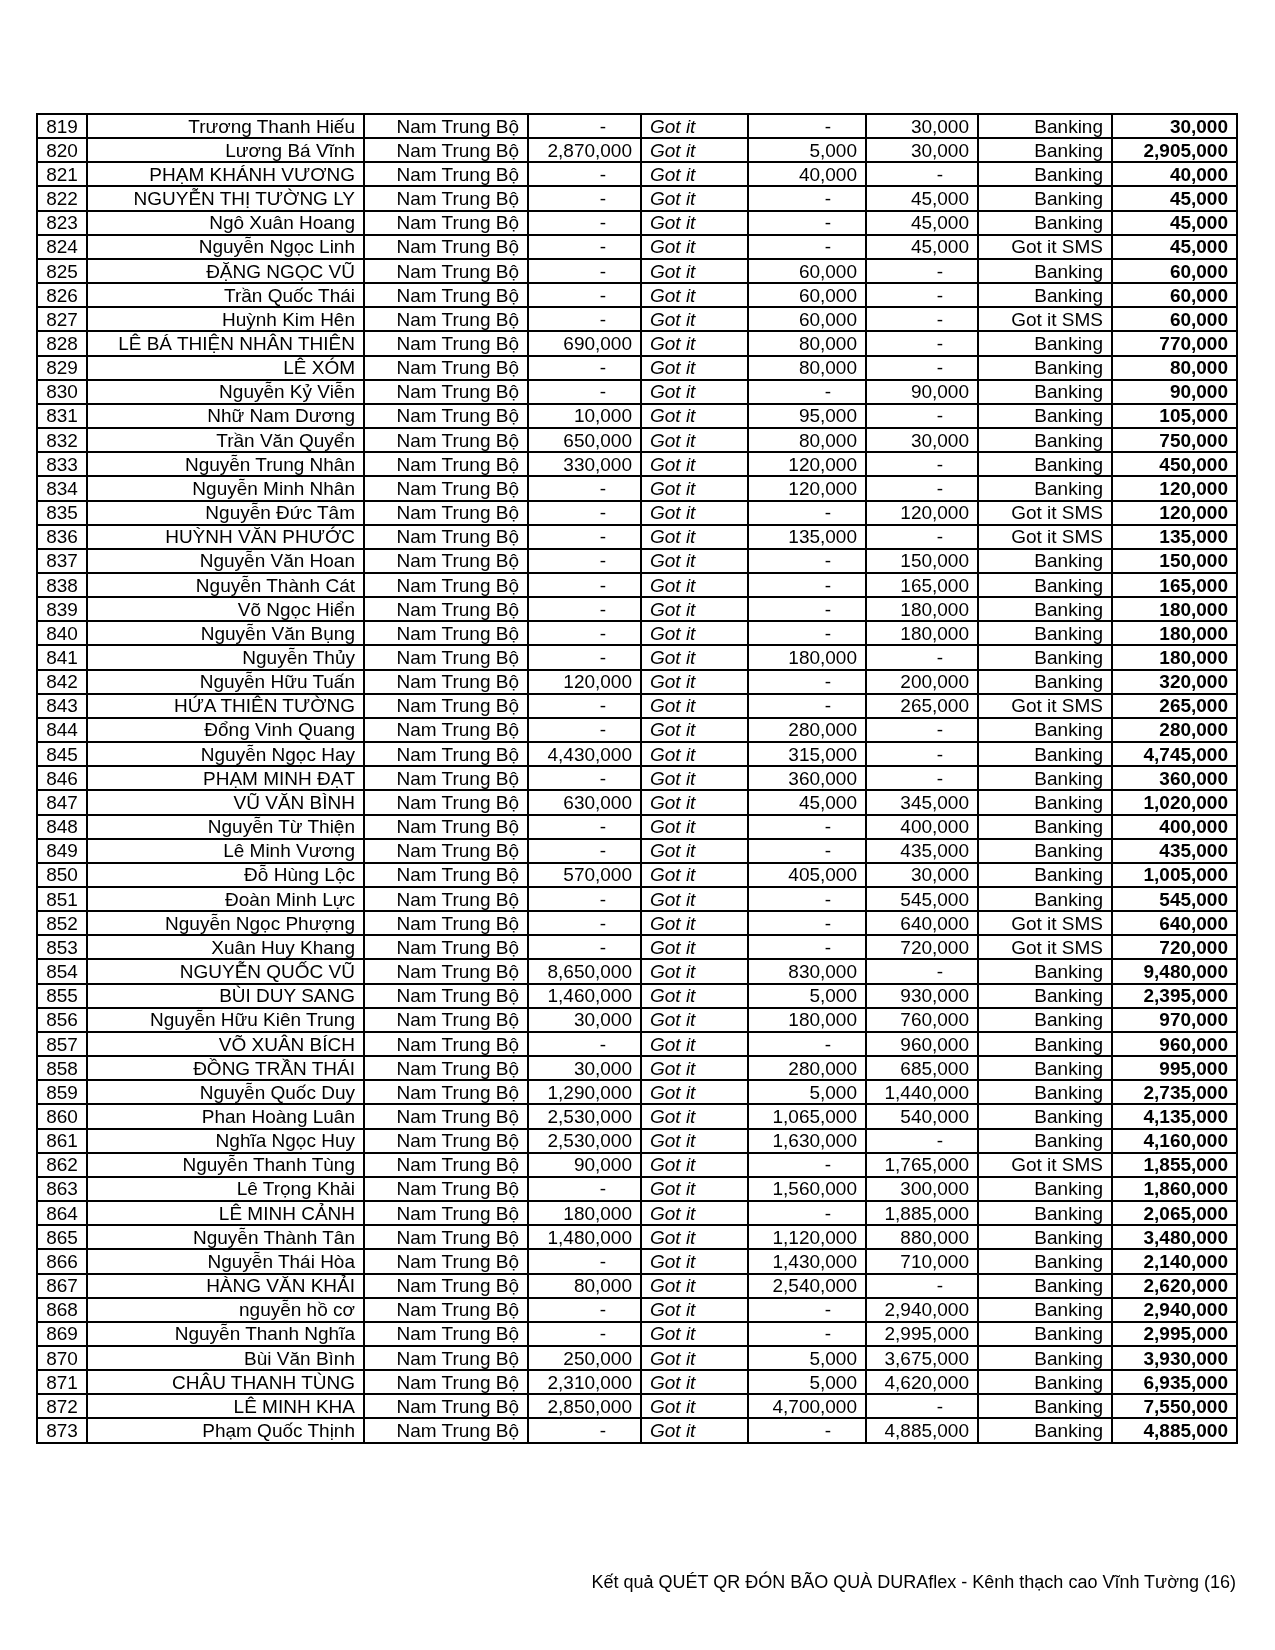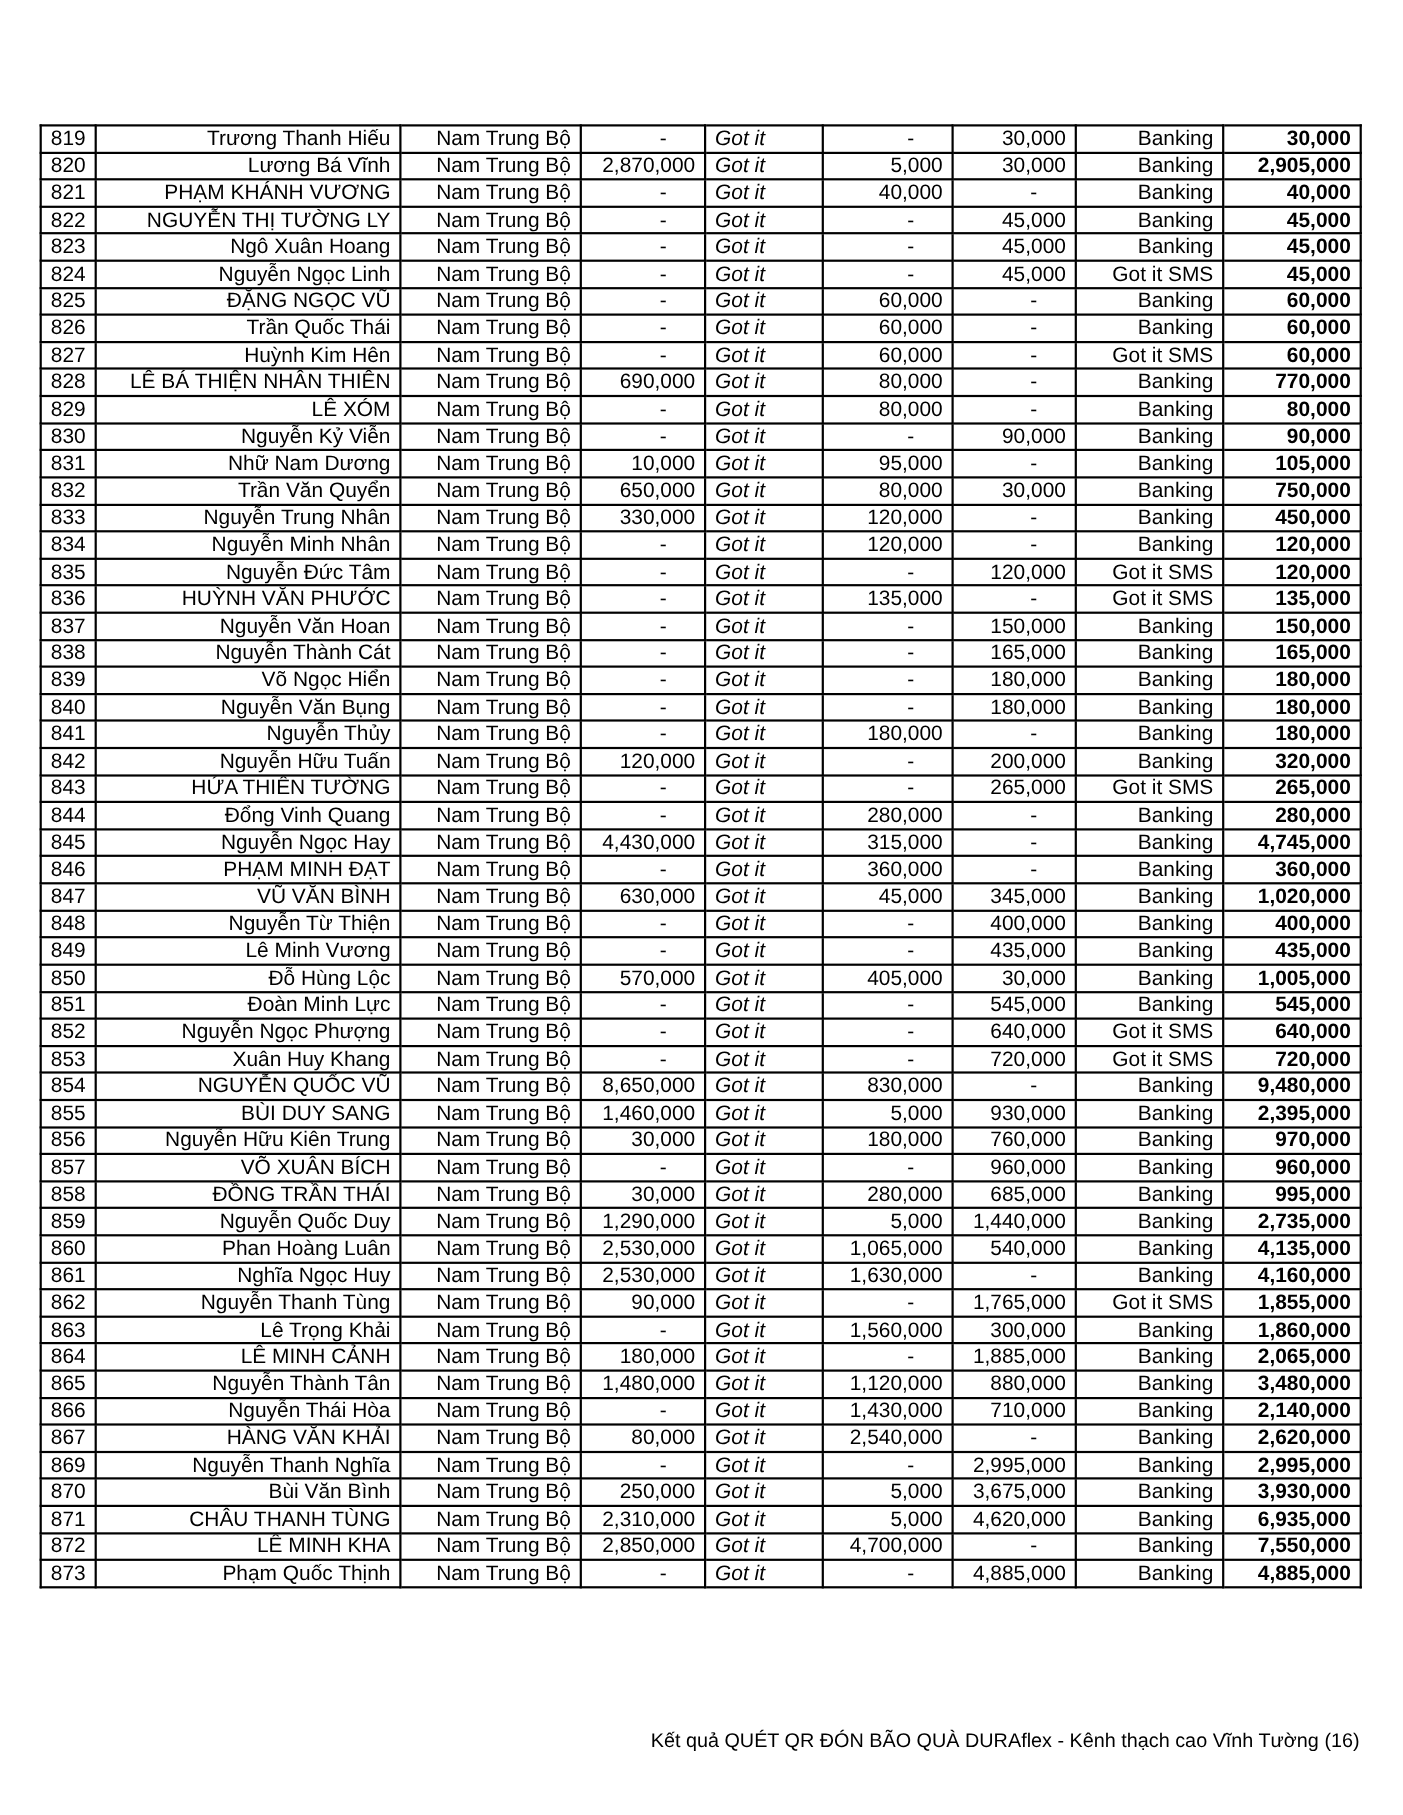--- a/index.html
+++ b/index.html
@@ -604,20 +604,31 @@
     <td class="c-name">HÀNG VĂN KHẢI</td>
     <td class="c-region">Nam Trung Bộ</td>
     <td class="num">80,000</td>
     <td class="c-status">Got it</td>
     <td class="num">2,540,000</td>
     <td class="num dash">-</td>
     <td class="c-method">Banking</td>
     <td class="c-total">2,620,000</td>
   </tr>
         <tr>
+    <td class="c-stt">868</td>
+    <td class="c-name">nguyễn hồ cơ</td>
+    <td class="c-region">Nam Trung Bộ</td>
+    <td class="num dash">-</td>
+    <td class="c-status">Got it</td>
+    <td class="num dash">-</td>
+    <td class="num">2,940,000</td>
+    <td class="c-method">Banking</td>
+    <td class="c-total">2,940,000</td>
+  </tr>
+        <tr>
     <td class="c-stt">869</td>
     <td class="c-name">Nguyễn Thanh Nghĩa</td>
     <td class="c-region">Nam Trung Bộ</td>
     <td class="num dash">-</td>
     <td class="c-status">Got it</td>
     <td class="num dash">-</td>
     <td class="num">2,995,000</td>
     <td class="c-method">Banking</td>
     <td class="c-total">2,995,000</td>
   </tr>

